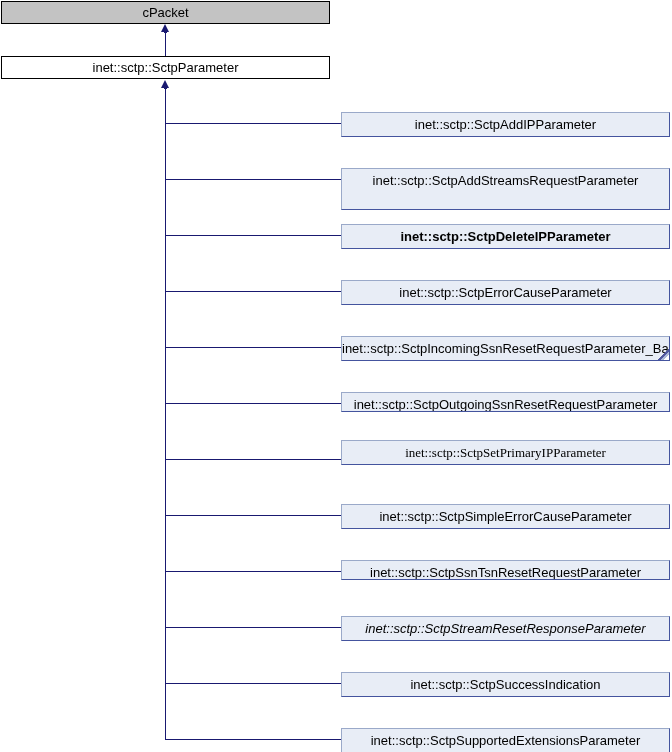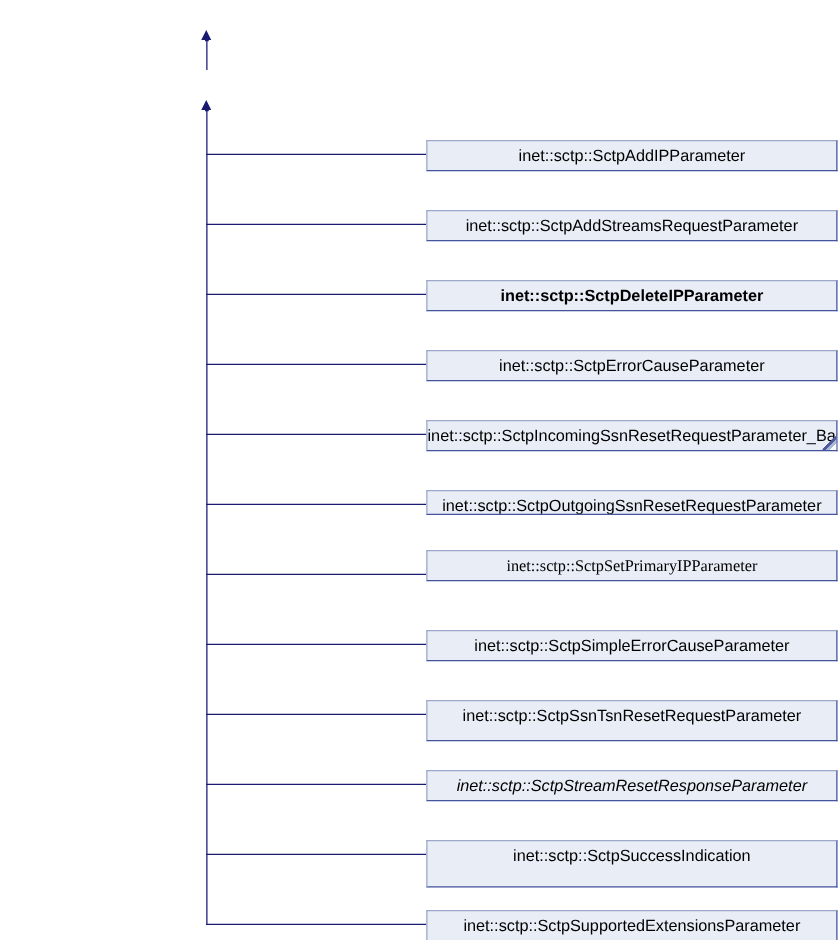--- a/index.html
+++ b/index.html
@@ -94,50 +94,52 @@
       #aab8d8 calc(50% + 1px),
       #aab8d8 calc(50% + 3px),
       #ffffff calc(50% + 3px));
   }
 </style>
 </head>
 <body>
 
 <div id="diagram">
 
+  <div class="node base">cPacket</div>
 
   <div class="arrowhead" style="top:24px;"></div>
   <div class="arrow-stub" style="top:30px;"></div>
   <div class="edge-v" style="top:32px; height:24px;"></div>
 
+  <div class="node parent">inet::sctp::SctpParameter</div>
 
   <div class="arrowhead" style="top:80px;"></div>
   <div class="arrow-stub" style="top:86px;"></div>
   <div class="edge-v" style="top:88px; height:652px;"></div>
 
   <div>
       <div class="edge-h" style="top: 123px;"></div>
       <div class="node subclass" style="top: 112px; height: 25px;">inet::sctp::SctpAddIPParameter</div>
       <div class="edge-h" style="top: 179px;"></div>
-      <div class="node subclass" style="top: 168px; height: 25px;">inet::sctp::SctpAddStreamsRequestParameter</div>
+      <div class="node subclass" style="top: 168px; height: 42px;">inet::sctp::SctpAddStreamsRequestParameter</div>
       <div class="edge-h" style="top: 235px;"></div>
       <div class="node subclass" style="top: 224px; height: 25px; font-weight: bold;">inet::sctp::SctpDeleteIPParameter</div>
       <div class="edge-h" style="top: 291px;"></div>
       <div class="node subclass" style="top: 280px; height: 25px;">inet::sctp::SctpErrorCauseParameter</div>
       <div class="edge-h" style="top: 347px;"></div>
       <div class="node subclass" style="top: 336px; height: 25px;">inet::sctp::SctpIncomingSsnResetRequestParameter_Base<span class="fold-corner"></span></div>
       <div class="edge-h" style="top: 403px;"></div>
       <div class="node subclass" style="top: 392px; height: 20px;">inet::sctp::SctpOutgoingSsnResetRequestParameter</div>
       <div class="edge-h" style="top: 459px;"></div>
       <div class="node subclass" style="top: 440px; height: 25px; font-family: Liberation Serif, serif;">inet::sctp::SctpSetPrimaryIPParameter</div>
       <div class="edge-h" style="top: 515px;"></div>
       <div class="node subclass" style="top: 504px; height: 25px;">inet::sctp::SctpSimpleErrorCauseParameter</div>
       <div class="edge-h" style="top: 571px;"></div>
-      <div class="node subclass" style="top: 560px; height: 33px;">inet::sctp::SctpSsnTsnResetRequestParameter</div>
+      <div class="node subclass" style="top: 560px; height: 20px;">inet::sctp::SctpSsnTsnResetRequestParameter</div>
       <div class="edge-h" style="top: 627px;"></div>
       <div class="node subclass" style="top: 616px; height: 25px; font-style: italic;">inet::sctp::SctpStreamResetResponseParameter</div>
       <div class="edge-h" style="top: 683px;"></div>
-      <div class="node subclass" style="top: 672px; height: 38px;">inet::sctp::SctpSuccessIndication</div>
+      <div class="node subclass" style="top: 672px; height: 25px;">inet::sctp::SctpSuccessIndication</div>
       <div class="edge-h" style="top: 739px;"></div>
       <div class="node subclass" style="top: 728px; height: 25px;">inet::sctp::SctpSupportedExtensionsParameter</div>
     </div>
 
 </div>
 
 </body></html>

